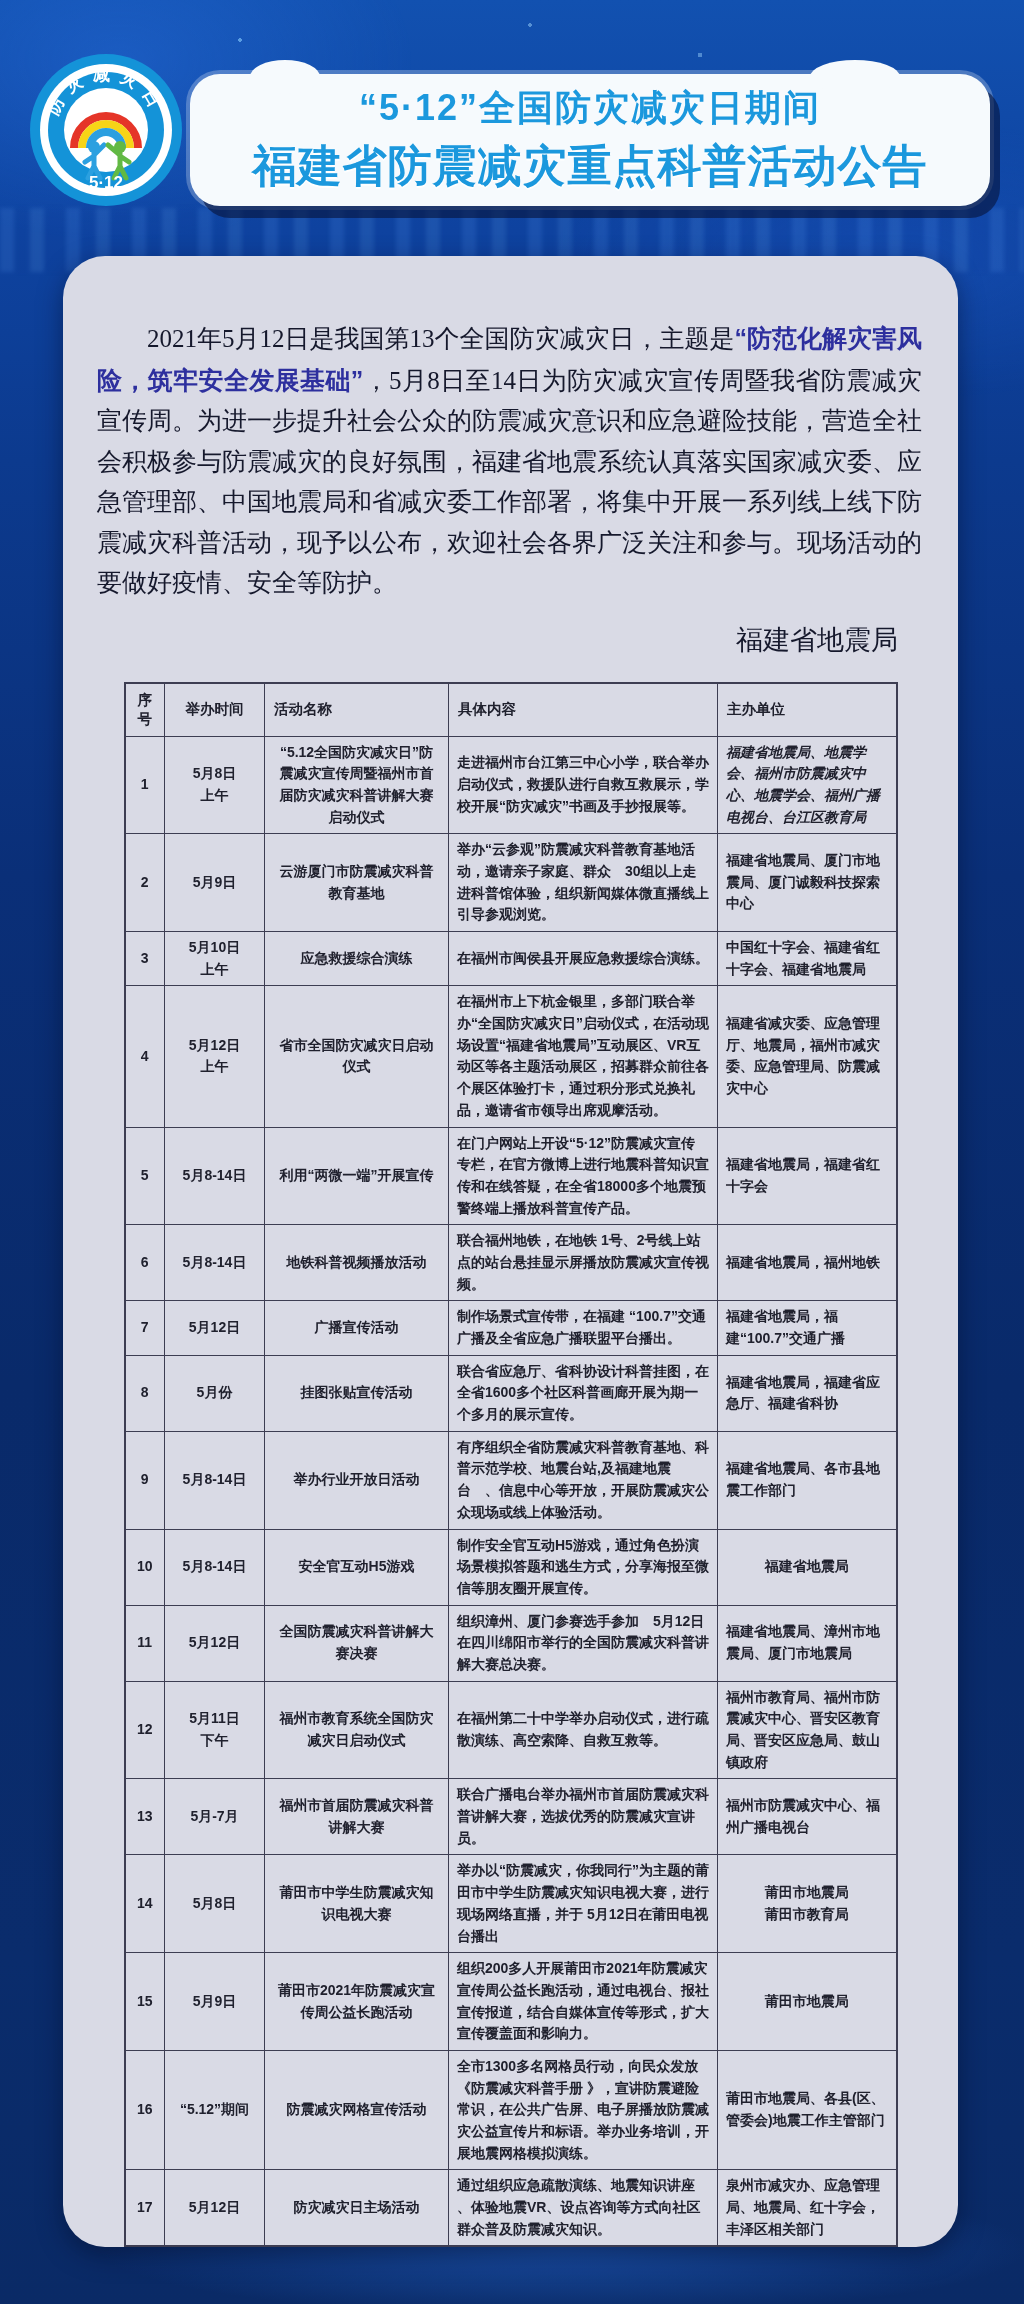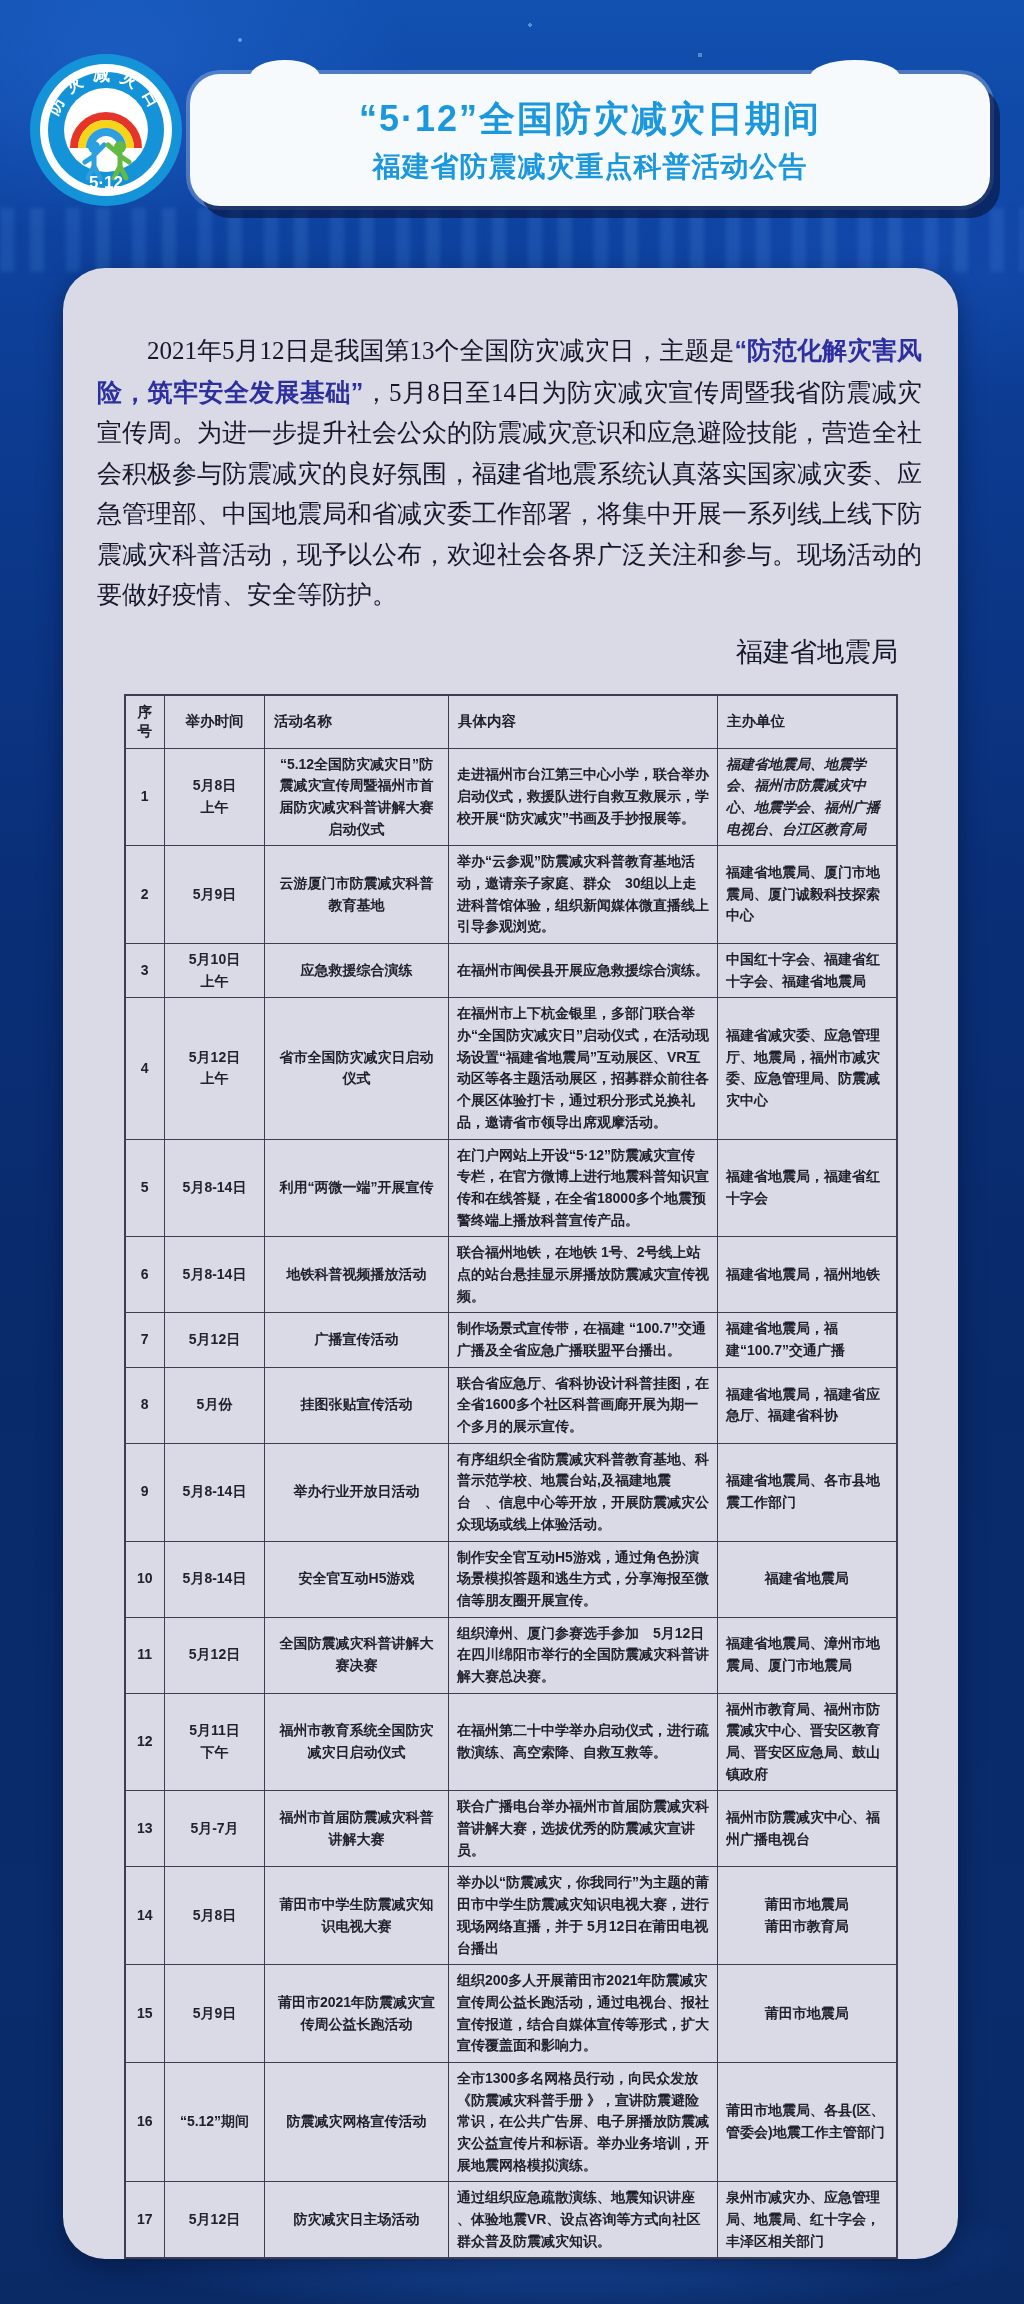--- a/index.html
+++ b/index.html
@@ -25,25 +25,25 @@
 
   
   .logo{position:absolute;left:28px;top:52px;width:156px;height:156px;}
   .banner{position:absolute;left:190px;top:74px;width:800px;height:132px;background:#f6fafd;
     border-radius:30px;box-shadow:10px 12px 0 rgba(7,23,66,.65), 0 0 0 4px rgba(255,255,255,.25);
     display:flex;flex-direction:column;justify-content:center;align-items:center;gap:4px;}
   .banner::before,.banner::after{content:"";position:absolute;background:#f6fafd;border-radius:50%;}
   .banner::before{width:70px;height:34px;left:60px;top:-14px;}
   .banner::after{width:90px;height:34px;right:90px;top:-14px;}
   .t1{font-size:36px;font-weight:bold;color:#1b98dd;letter-spacing:2px;white-space:nowrap;}
-  .t2{font-size:28px;font-weight:bold;color:#1b98dd;letter-spacing:1px;white-space:nowrap;
+  .t2{font-size:44px;font-weight:bold;color:#1b98dd;letter-spacing:1px;white-space:nowrap;
     text-shadow:0 2px 0 rgba(255,255,255,.9);}
 
   
-  .panel{position:absolute;left:63px;top:268px;width:895px;min-height:1900px;background:#d9dae5;
+  .panel{position:absolute;left:63px;top:256px;width:895px;min-height:1900px;background:#d9dae5;
     border-radius:42px;box-shadow:0 8px 24px rgba(4,14,44,.5);padding:0;box-sizing:border-box;}
   .intro{margin:62px 36px 0 34px;font-family:"Liberation Serif",serif;font-size:25px;line-height:1.62;
     color:#15182c;text-indent:2em;text-align:justify;}
   .intro .hl{color:#2d2f9e;font-weight:bold;font-family:"Liberation Sans",sans-serif;}
   .signature{margin:18px 60px 0 0;text-align:right;font-family:"Liberation Serif",serif;
     font-size:27px;color:#15182c;}
 
   
   table.act{margin:24px auto 0 auto;width:772px;border-collapse:collapse;table-layout:fixed;
     font-size:14px;font-weight:bold;color:#20212e;}

